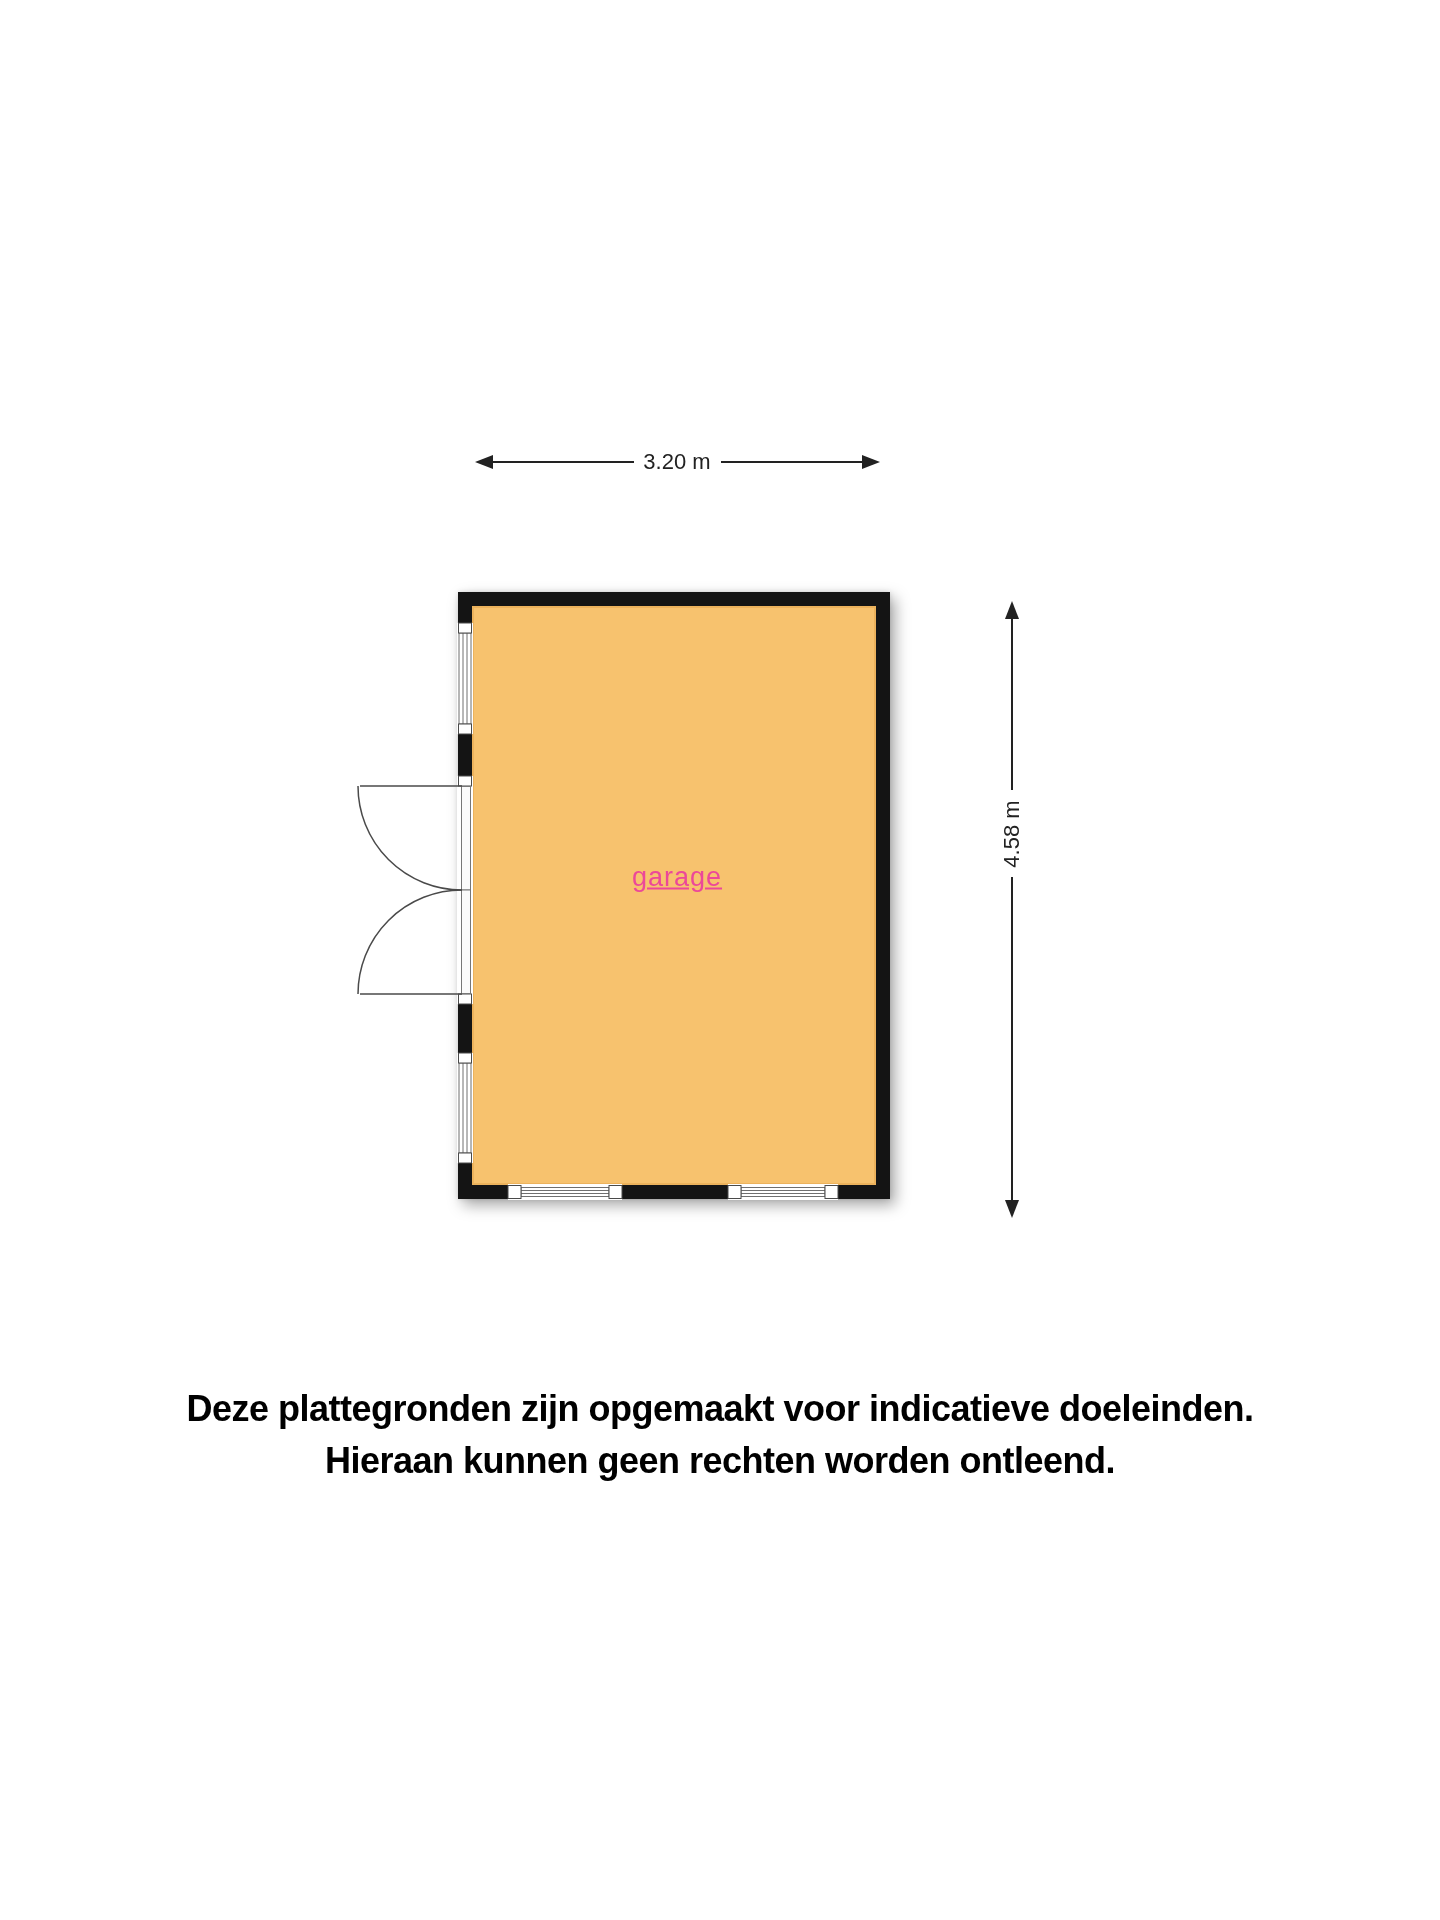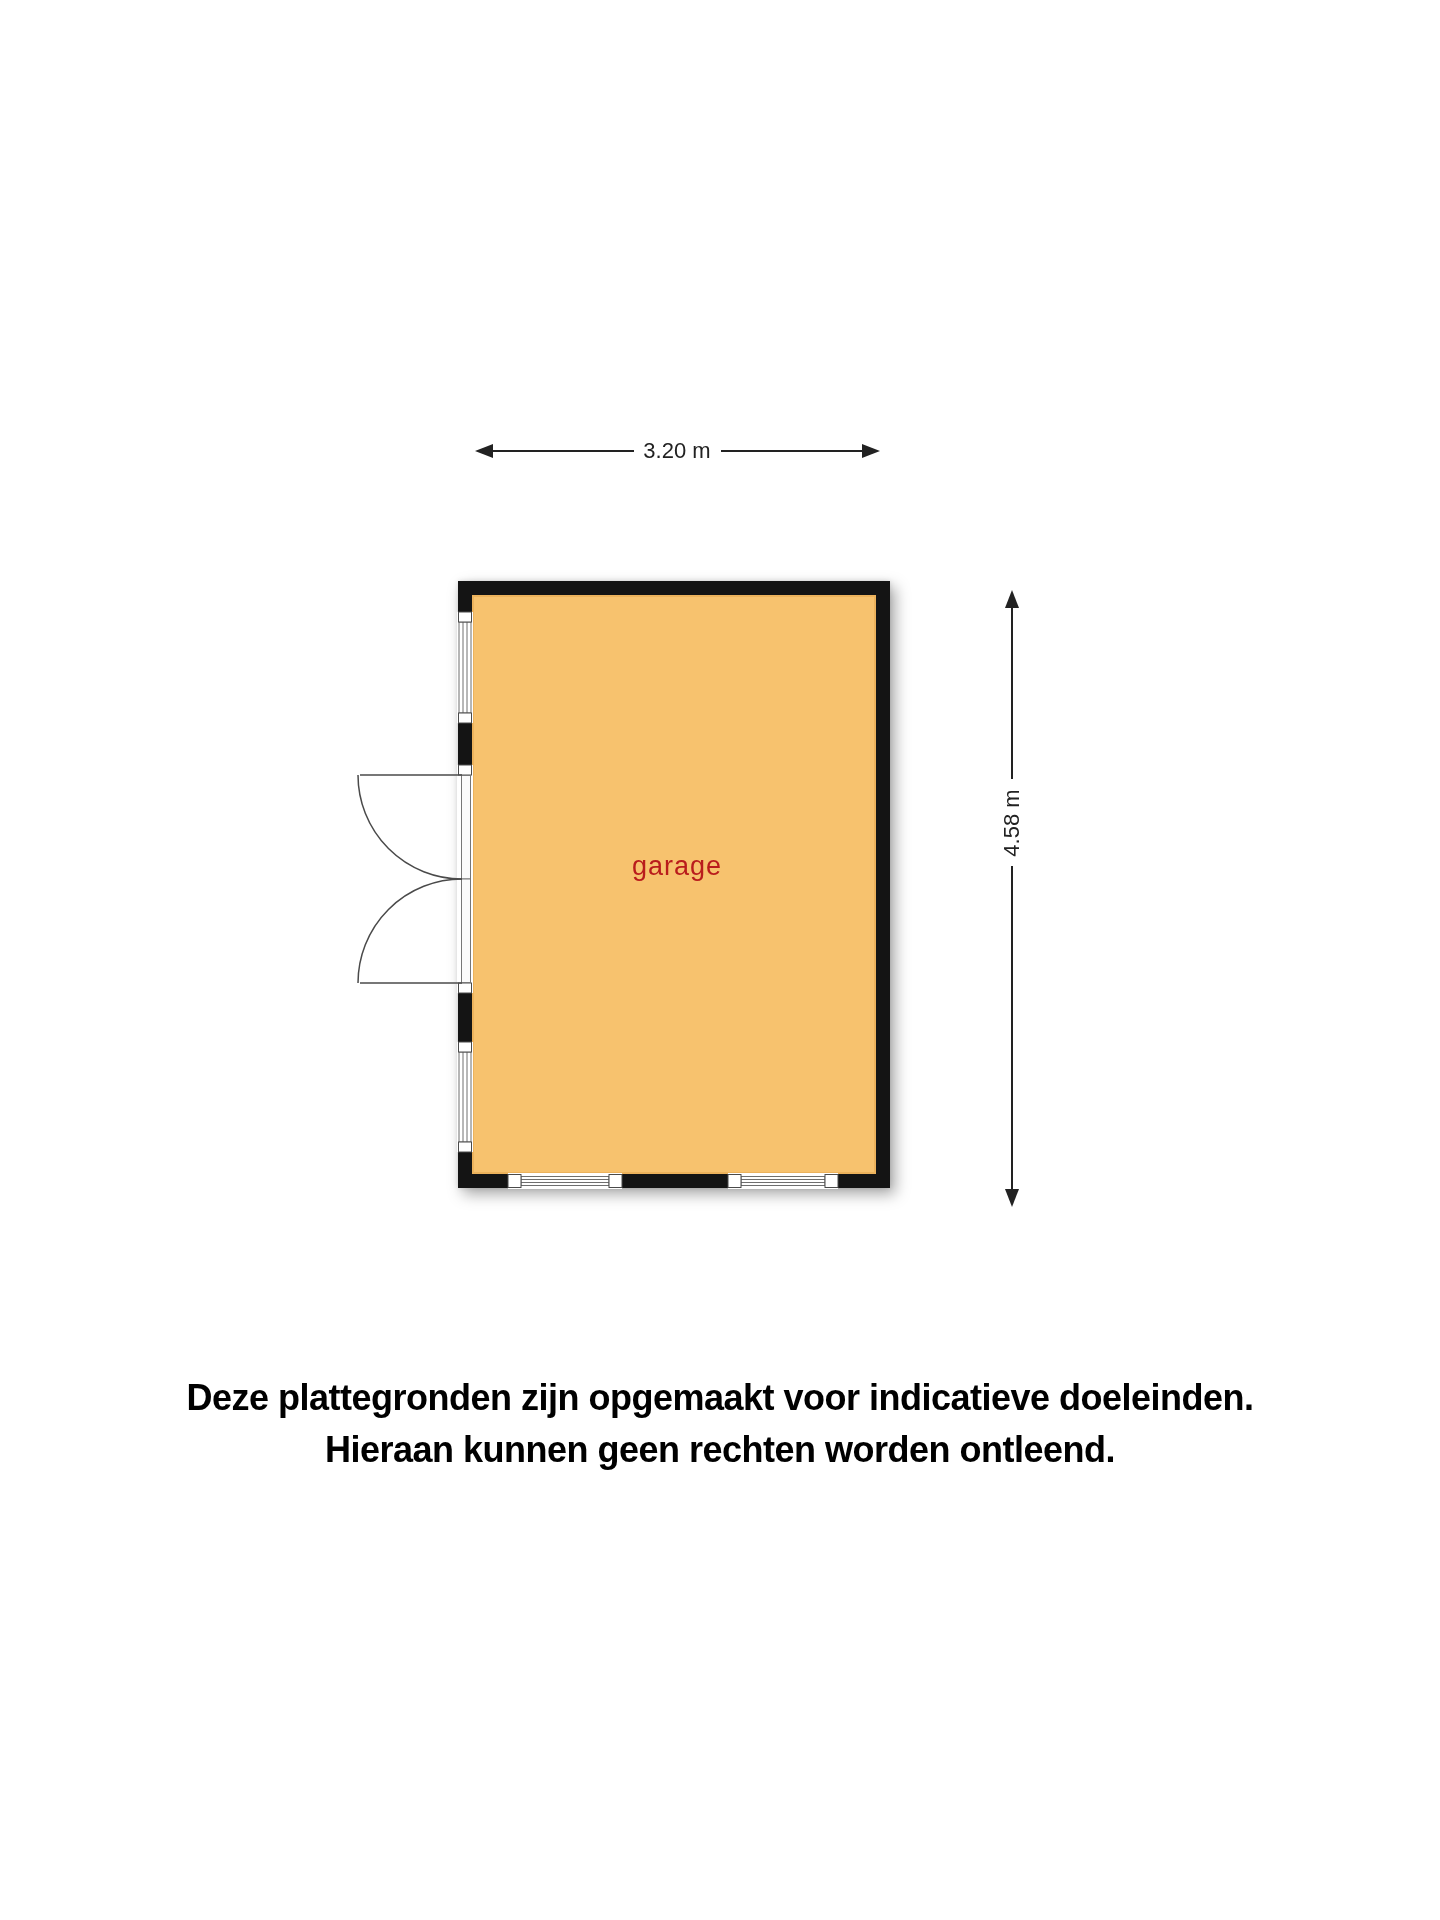--- a/index.html
+++ b/index.html
@@ -1,19 +1,19 @@
 <!DOCTYPE html>
 <html><head>
 <meta charset="utf-8">
 <style>
   html,body{margin:0;padding:0;background:#fff;}
   .page{
     position:relative;
     width:1440px;height:1640px;
-    margin:0 auto;
+    margin:11px auto;
     background:#ffffff;
     font-family:"Liberation Sans", sans-serif;
     overflow:hidden;
   }
   .plan-shadow{
     position:absolute;
     left:458px;top:581px;width:432px;height:607px;
     background:#fff;
     box-shadow:5px 6px 14px rgba(0,0,0,0.35), 0 0 5px rgba(0,0,0,0.12);
   }
@@ -36,22 +36,23 @@
     left:1012px;top:823px;
     transform:translate(-50%,-50%) rotate(-90deg);
     padding:0 6px;
   }
   .room-label{
     position:absolute;
     left:677px;top:866px;
     transform:translate(-50%,-50%);
     font-size:27px;
     letter-spacing:1px;
-    color:#b91c1c;
+    color:#ec4899;
     white-space:nowrap;
+    text-decoration:underline;
   }
   .disclaimer{
     position:absolute;
     left:0;top:1372px;
     width:1440px;
     text-align:center;
     font-weight:bold;
     font-size:36px;
     line-height:52px;
     color:#000;

